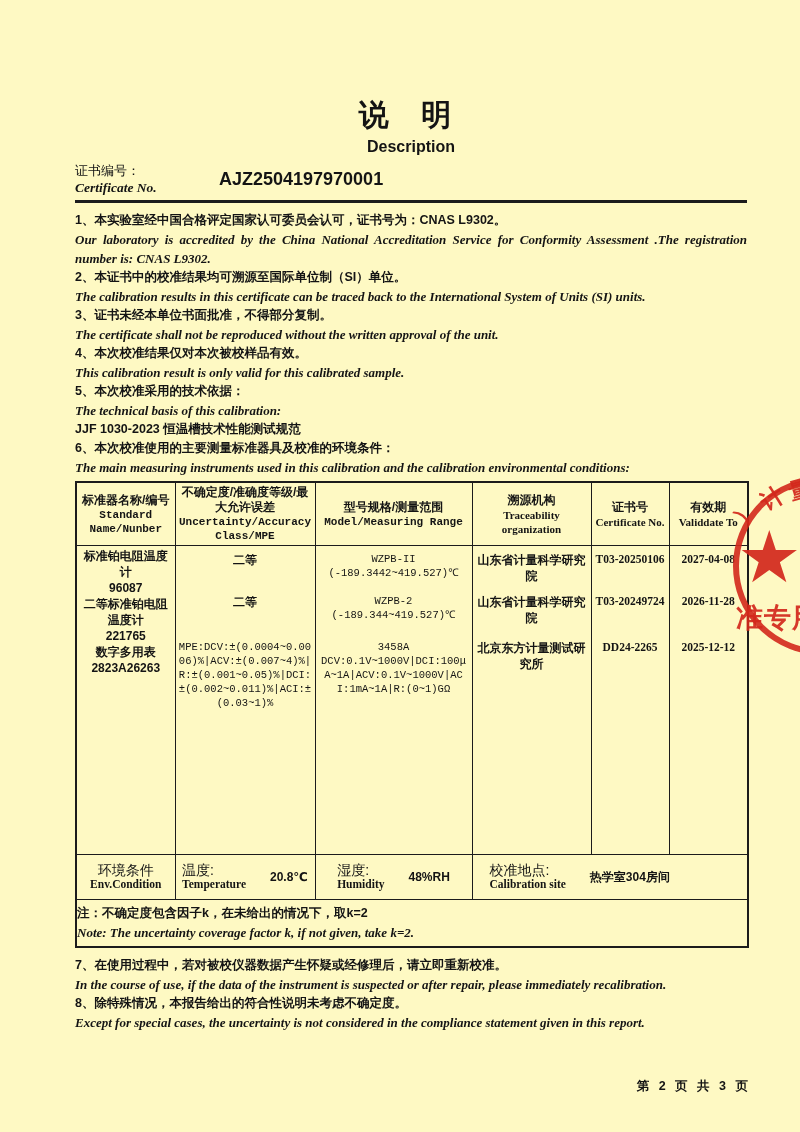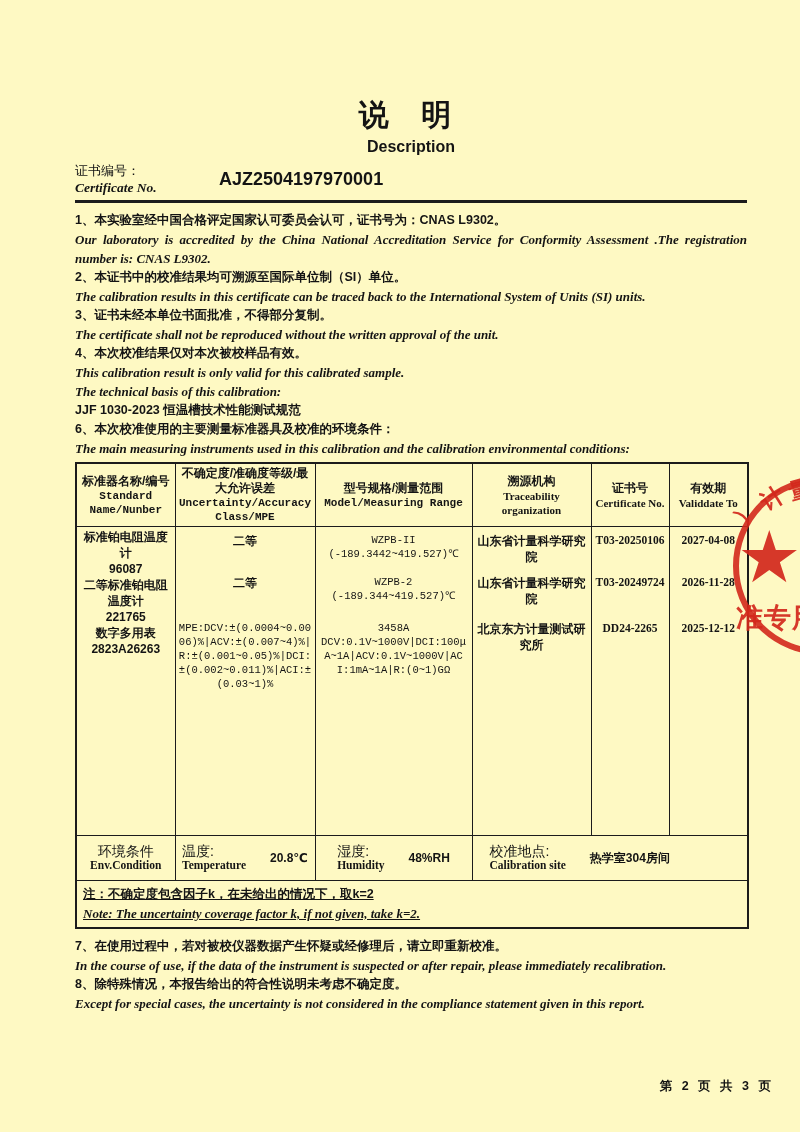--- a/index.html
+++ b/index.html
@@ -43,26 +43,26 @@
   .cellserif{font-size:11.5px;line-height:15px;font-family:"Liberation Serif","DejaVu Serif",serif;font-weight:700;}
   .mpe{word-break:break-all;text-align:center;}
 
   
   tr.env td{height:40px;}
   .env-pair{display:flex;align-items:center;justify-content:center;gap:24px;}
   .env-lbl-cn{font-size:14px;font-weight:400;line-height:14px;}
   .env-lbl-en{font-size:11.5px;font-weight:700;line-height:14px;font-family:"Liberation Serif","DejaVu Serif",serif;}
   .env-val{font-size:12px;font-weight:700;}
   
-  tr.tnote td{padding:4px 6px;text-decoration:underline;}
+  tr.tnote td{padding:4px 0;}
   .tnote-cn{font-size:12.5px;font-weight:700;line-height:19px;}
   .tnote-en{font-size:13px;font-weight:700;font-style:italic;line-height:19px;font-family:"Liberation Serif","DejaVu Serif",serif;}
 
   
-  .footer{position:absolute;right:26px;top:1078px;font-size:12.5px;font-weight:600;letter-spacing:3px;}
+  .footer{position:absolute;right:49px;top:1078px;font-size:12.5px;font-weight:600;letter-spacing:3px;}
 
   
   .stamp-circle{position:absolute;left:733px;top:477px;width:178px;height:178px;box-sizing:border-box;
     border:6px solid #d3281c;border-radius:50%;opacity:.9;}
   .stamp-star{position:absolute;left:737px;top:521px;font-size:72px;line-height:72px;color:#d3281c;opacity:.92;}
   .stamp-arc-char{position:absolute;color:#d3281c;font-weight:700;font-size:23px;opacity:.92;}
   .arc0{left:733px;top:496px;transform:rotate(-52deg);}
   .arc1{left:761px;top:483px;transform:rotate(-32deg);}
   .arc2{left:789px;top:474px;transform:rotate(-16deg);}
   .stamp-bottom{position:absolute;left:736px;top:600px;font-size:27px;font-weight:700;color:#d3281c;
@@ -96,20 +96,21 @@
       </div>
       <div>
         <div class="note-cn">3、证书未经本单位书面批准，不得部分复制。</div>
         <div class="note-en">The certificate shall not be reproduced without the written approval of the unit.</div>
       </div>
       <div>
         <div class="note-cn">4、本次校准结果仅对本次被校样品有效。</div>
         <div class="note-en">This calibration result is only valid for this calibrated sample.</div>
       </div>
       <div>
+        <div class="note-cn">5、本次校准采用的技术依据：</div>
         <div class="note-en">The technical basis of this calibration:</div>
         <div class="note-extra">JJF 1030-2023 恒温槽技术性能测试规范</div>
       </div>
       <div>
         <div class="note-cn">6、本次校准使用的主要测量标准器具及校准的环境条件：</div>
         <div class="note-en">The main measuring instruments used in this calibration and  the calibration environmental conditions:</div>
       </div>
     </div>
 
     <table class="main">

